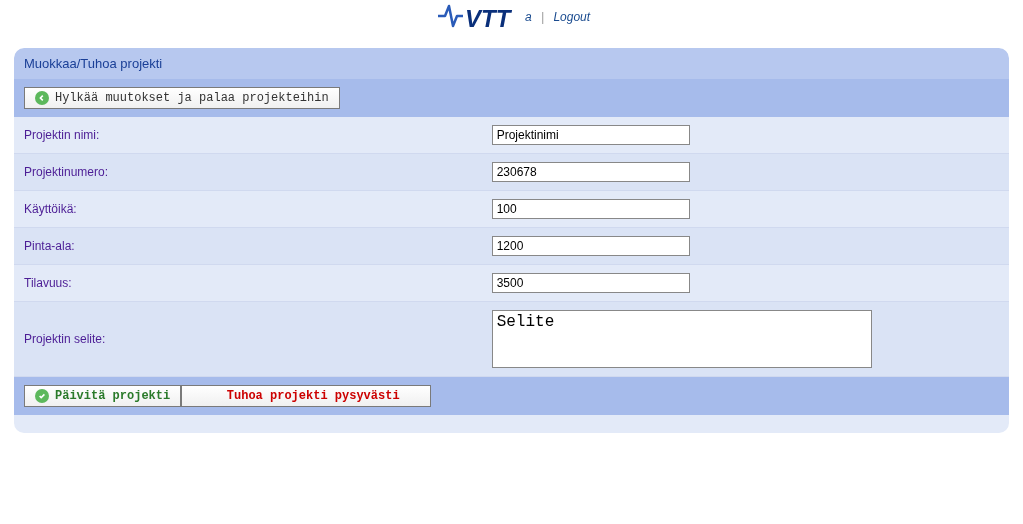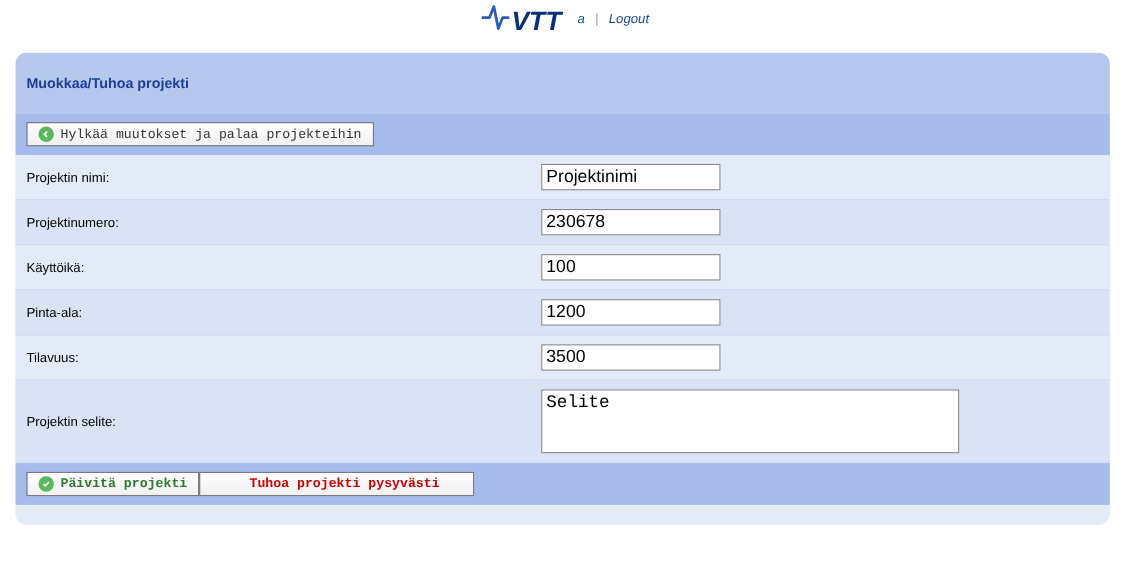--- a/index.html
+++ b/index.html
@@ -36,23 +36,23 @@
     .panel {
       margin: 0 14px 14px 14px;
       border-radius: 10px;
       overflow: hidden;
       background: #e3eaf8;
       padding-bottom: 18px;
     }
     .panel-title {
       background: #b7c8ef;
       color: #1a3f97;
-      font-weight: bold;
+      font-weight: normal;
       font-size: 13px;
-      padding: 20px 10px;
+      padding: 8px 10px;
       border-radius: 10px 10px 0 0;
     }
     .toolbar {
       background: #a6bbeb;
       padding: 8px 10px;
     }
     .btn {
       display: inline-flex;
       align-items: flex-start;
       gap: 6px;
@@ -82,27 +82,27 @@
       border-bottom: 1px solid #d0d9ef;
     }
     .form-row td {
       padding: 8px 10px;
       vertical-align: middle;
     }
     .form-row:nth-child(odd) { background: #e3eaf8; }
     .form-row:nth-child(even) { background: #dae3f5; }
     .label-cell {
       width: 47%;
-      color: #000000;
+      color: #4c1d95;
       font-size: 12px;
     }
     .input-cell input[type="text"] {
-      width: 163px;
+      width: 198px;
       font-family: Arial, sans-serif;
-      font-size: 16px;
+      font-size: 12px;
       padding: 2px 4px;
       border: 1px solid #888;
     }
     .input-cell textarea {
       width: 380px;
       height: 58px;
       font-family: "Courier New", monospace;
       font-size: 16px;
       padding: 2px 4px;
       border: 1px solid #888;

